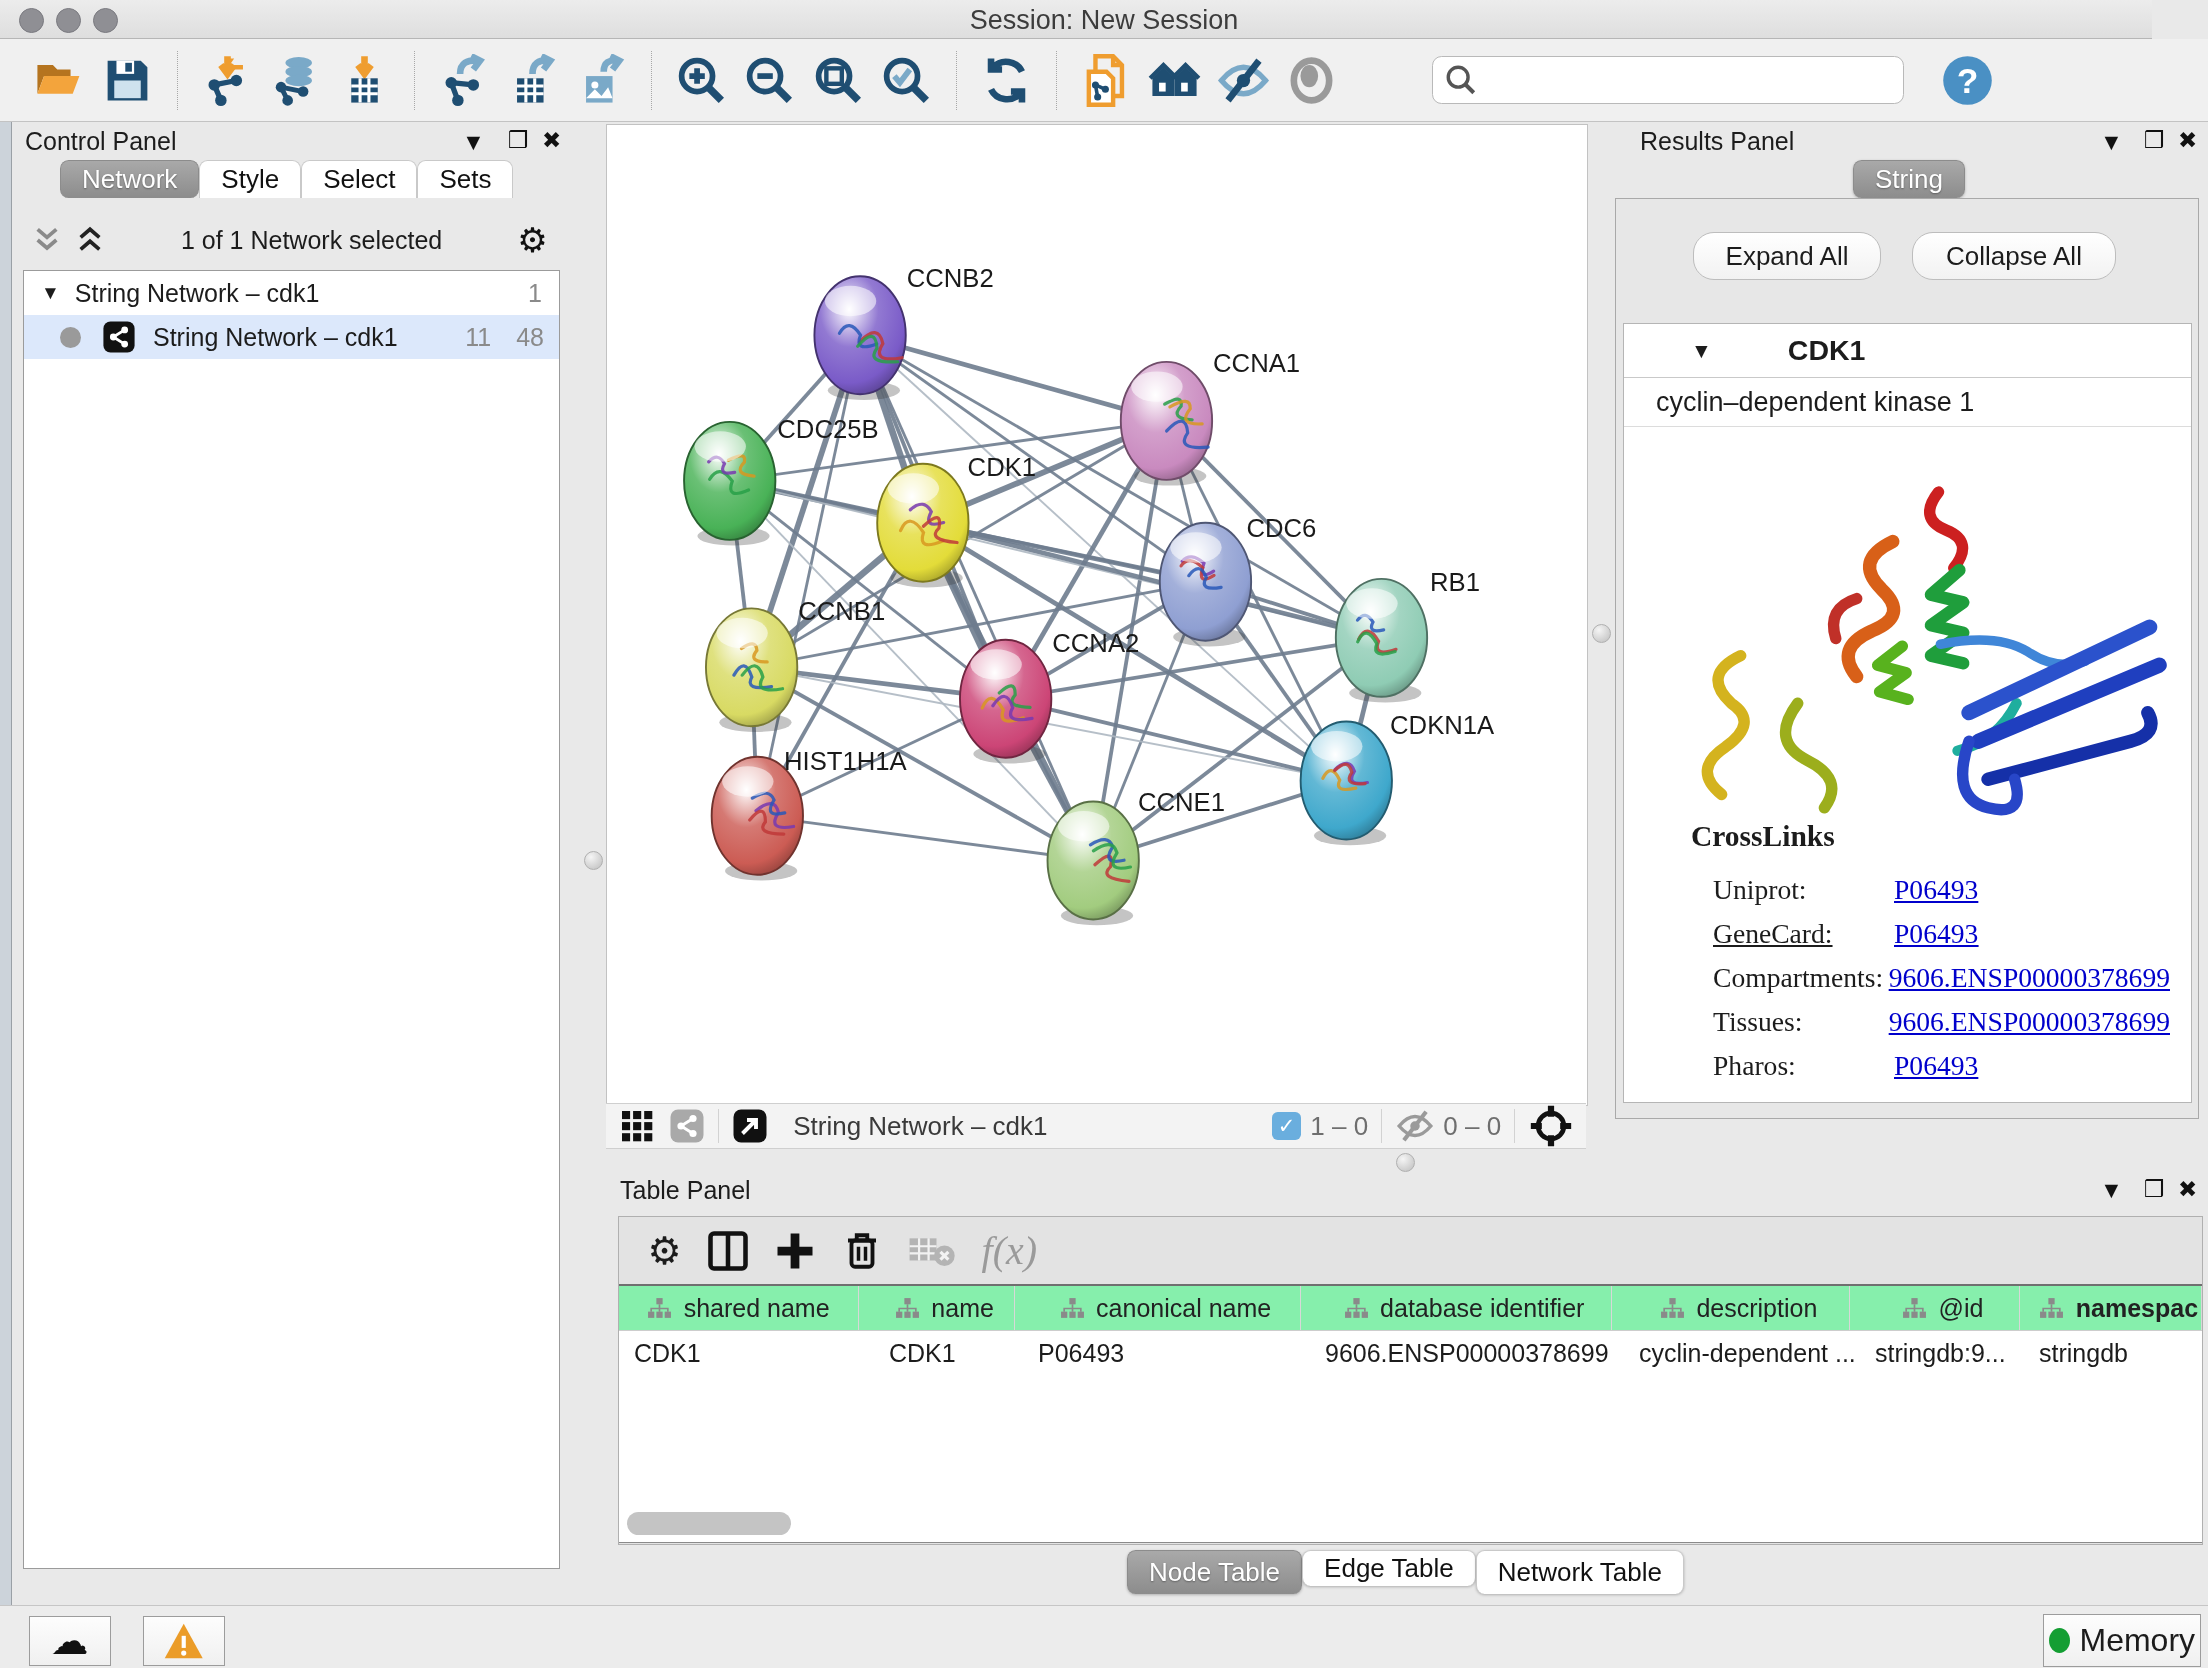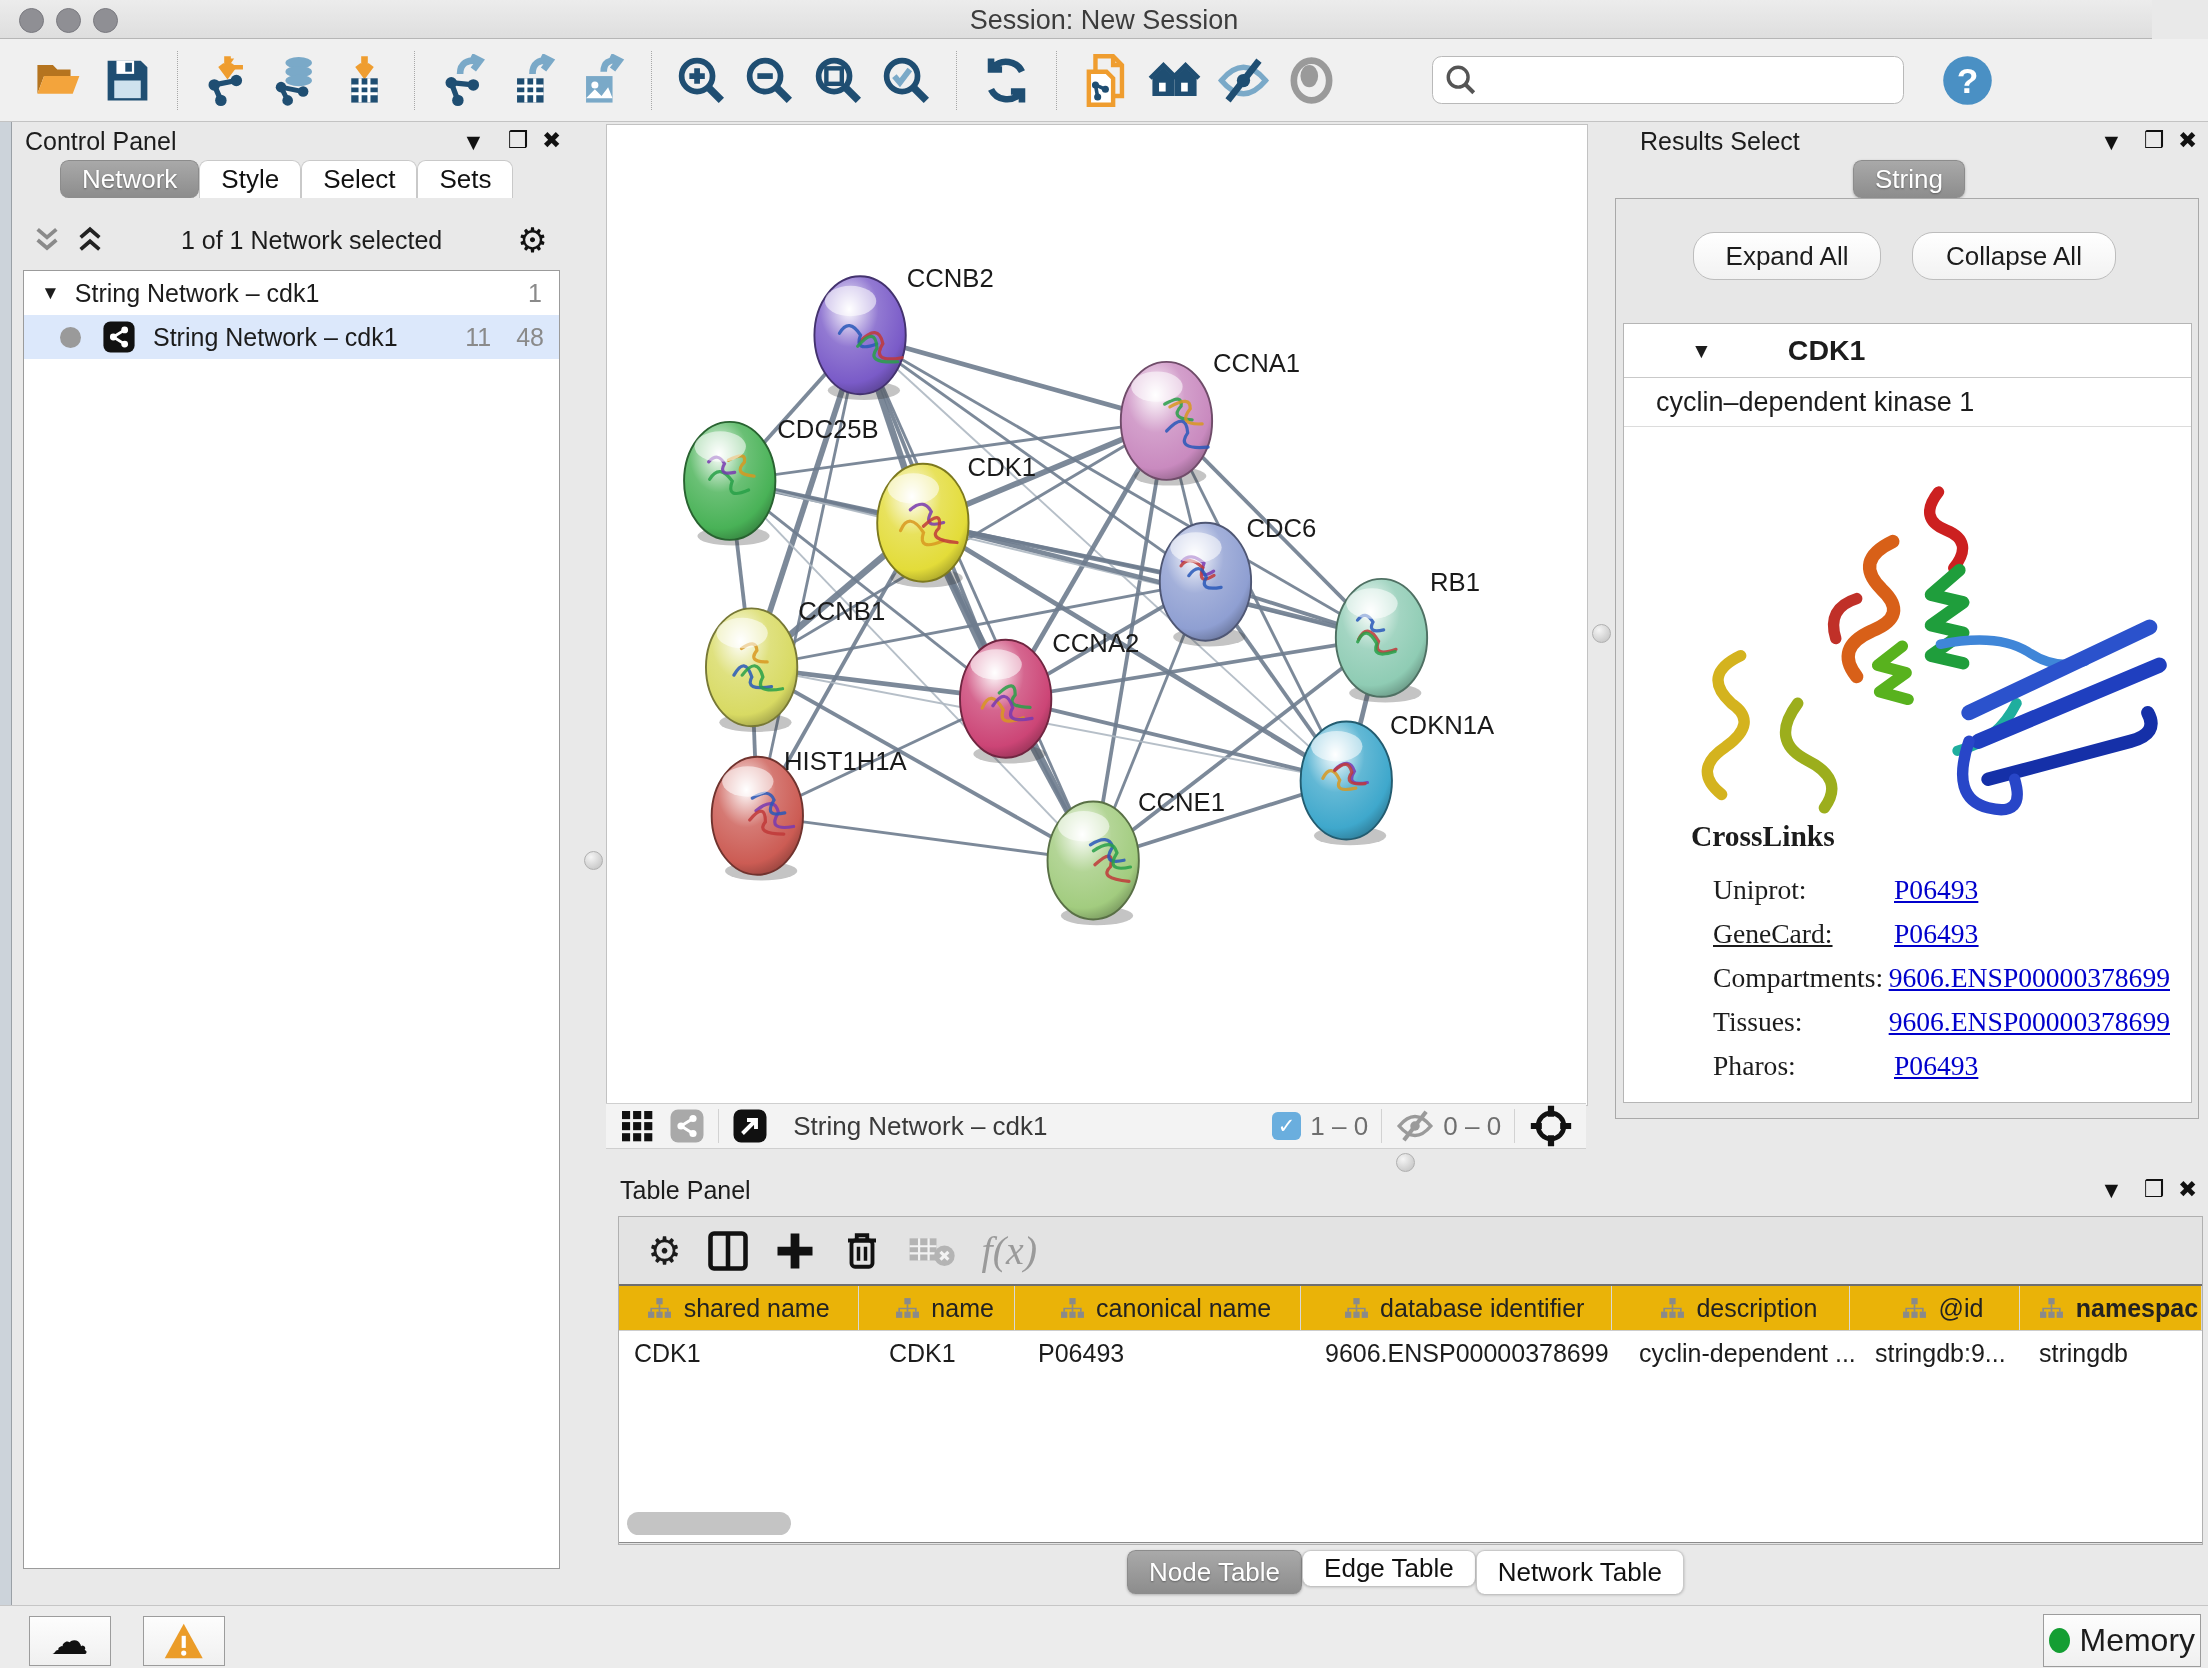--- a/index.html
+++ b/index.html
@@ -52,21 +52,21 @@
   .rhead{border-bottom:1.9px solid #c9c9c9;display:flex;align-items:center;font-size:28.5px;font-weight:bold;}
   .rdesc{border-bottom:1.9px solid #dcdcdc;display:flex;align-items:center;font-size:27px;}
   .serif{font-family:"Liberation Serif","DejaVu Serif",serif;}
   .xl-label{font-size:27.6px;}
   .xl-link{font-size:27.6px;color:#0000cc;text-decoration:underline;}
   
   .tpbox{border:1.9px solid #b0b0b0;background:#e3e3e3;}
   .tptool{display:flex;align-items:center;padding-left:28.5px;}
   .tptool .ic{margin-right:25px;}
   .ntable{background:#fff;border-top:2.9px solid #6f6f6f;border-bottom:1.9px solid #8a8a8a;}
-  .hrow{display:flex;background:#eab308;border-bottom:1px solid #cdcdcd;height:44px;gap:16px;}
+  .hrow{display:flex;background:#86efac;border-bottom:1px solid #cdcdcd;height:44px;gap:16px;}
   .hcell{display:flex;align-items:center;justify-content:center;font-size:25px;color:#222;
          border-right:1px solid #d8d8d8;box-sizing:border-box;gap:11.4px;overflow:hidden;white-space:nowrap;}
   .drow{display:flex;height:44px;}
   .dcell{display:flex;align-items:center;font-size:25px;padding-left:15px;box-sizing:border-box;
          overflow:hidden;white-space:nowrap;}
   .hscroll{height:23px;border-radius:11.4px;background:#c4c4c4;}
   
   .footer{left:0;top:1605px;width:2208px;height:63px;background:#ececec;border-top:1.9px solid #c6c6c6;}
   .fbtn{background:linear-gradient(#fdfdfd,#f0f0f0);border:1.9px solid #9c9c9c;display:flex;
         align-items:center;justify-content:center;}
@@ -564,21 +564,21 @@
         <svg viewBox="0 0 24 24">
           <circle cx="12" cy="12" r="7" stroke="#111" stroke-width="2.6" fill="none"></circle>
           <path d="M12 1v6M12 17v6M1 12h6M17 12h6" stroke="#111" stroke-width="3.4"></path>
         </svg>
       </span>
   </div>
 
   <div class="abs handle" style="left:1592px;top:624px"></div>
   <div class="abs handle" style="left:1396px;top:1153px"></div>
 
-  <div class="abs panel-title" style="left:1640px;top:127px">Results Select</div>
+  <div class="abs panel-title" style="left:1640px;top:127px">Results Panel</div>
   <div class="abs pctl" style="left:2100px;top:129px">▼</div>
   <div class="abs pctl" style="left:2144px;top:127px">❒</div>
   <div class="abs pctl" style="left:2178px;top:127px;font-weight:bold">✖</div>
 
   <div class="abs tab active btab" style="left:1853px;top:160px">String</div>
 
   <div class="abs rbox" style="left:1615px;top:198px;width:582px;height:919px"></div>
   <div class="abs rbtn" style="left:1693px;top:232px;width:186px;height:46px">Expand All</div>
   <div class="abs rbtn" style="left:1912px;top:232px;width:202px;height:46px">Collapse All</div>
 

